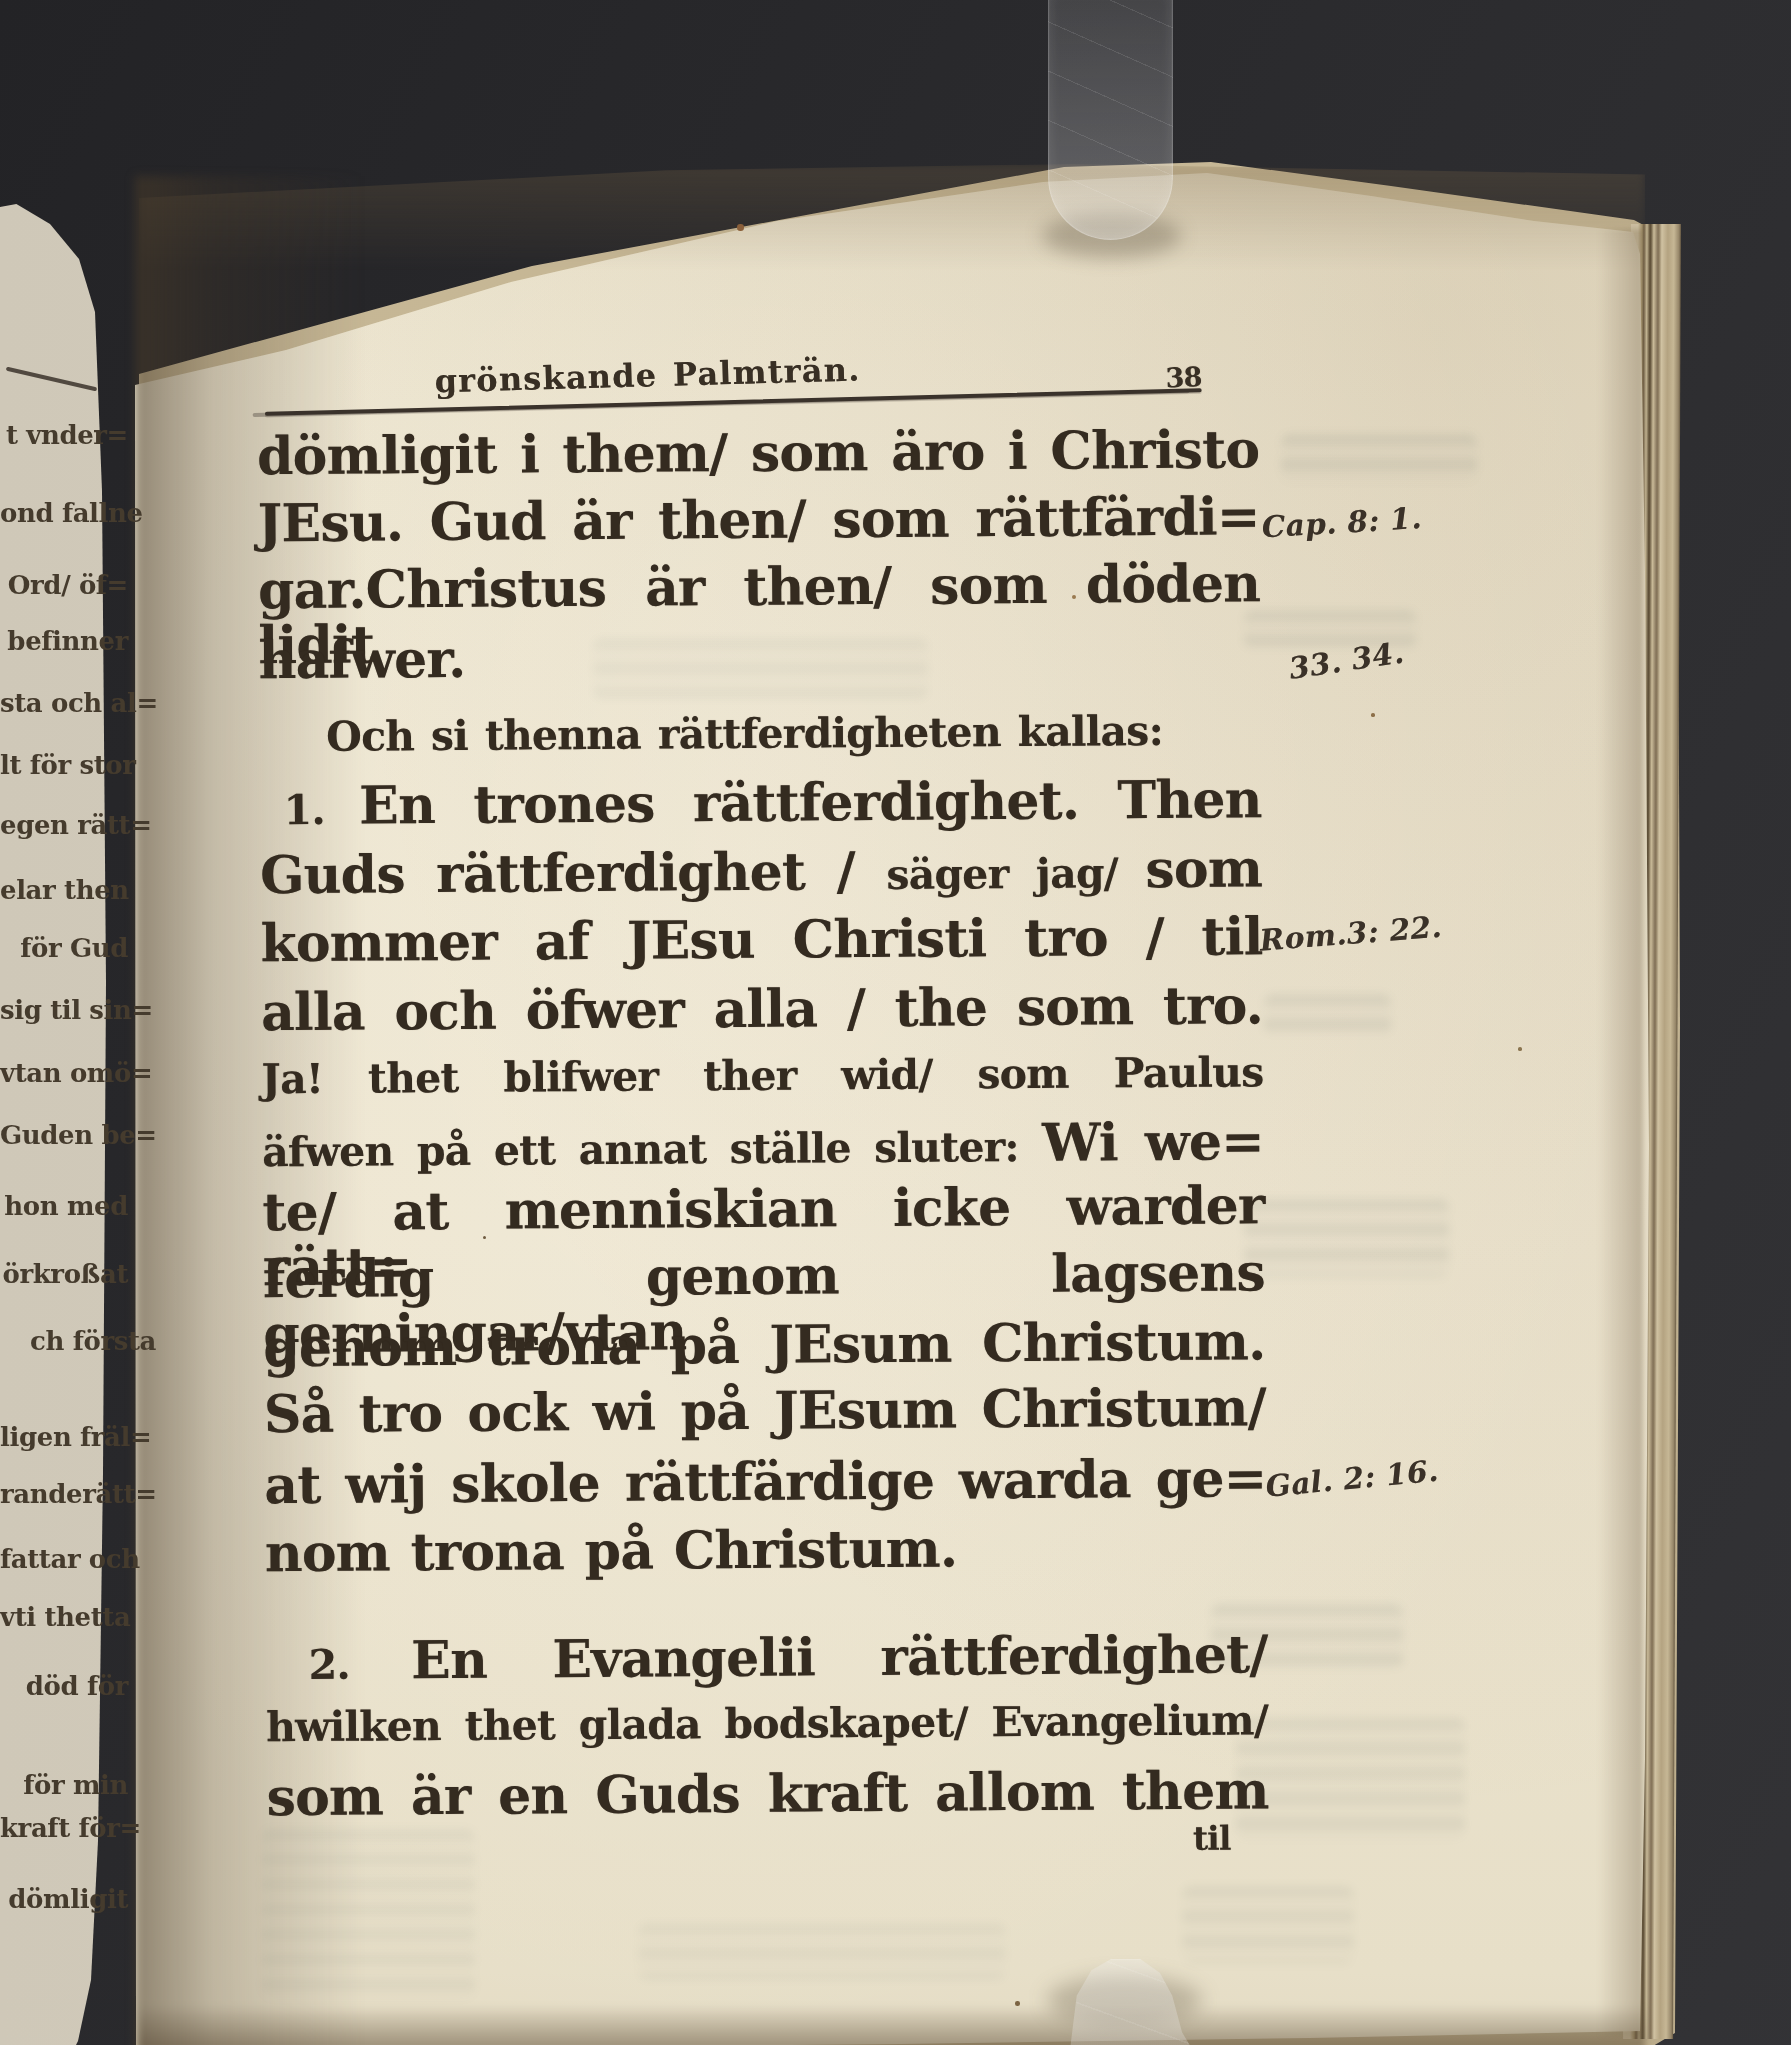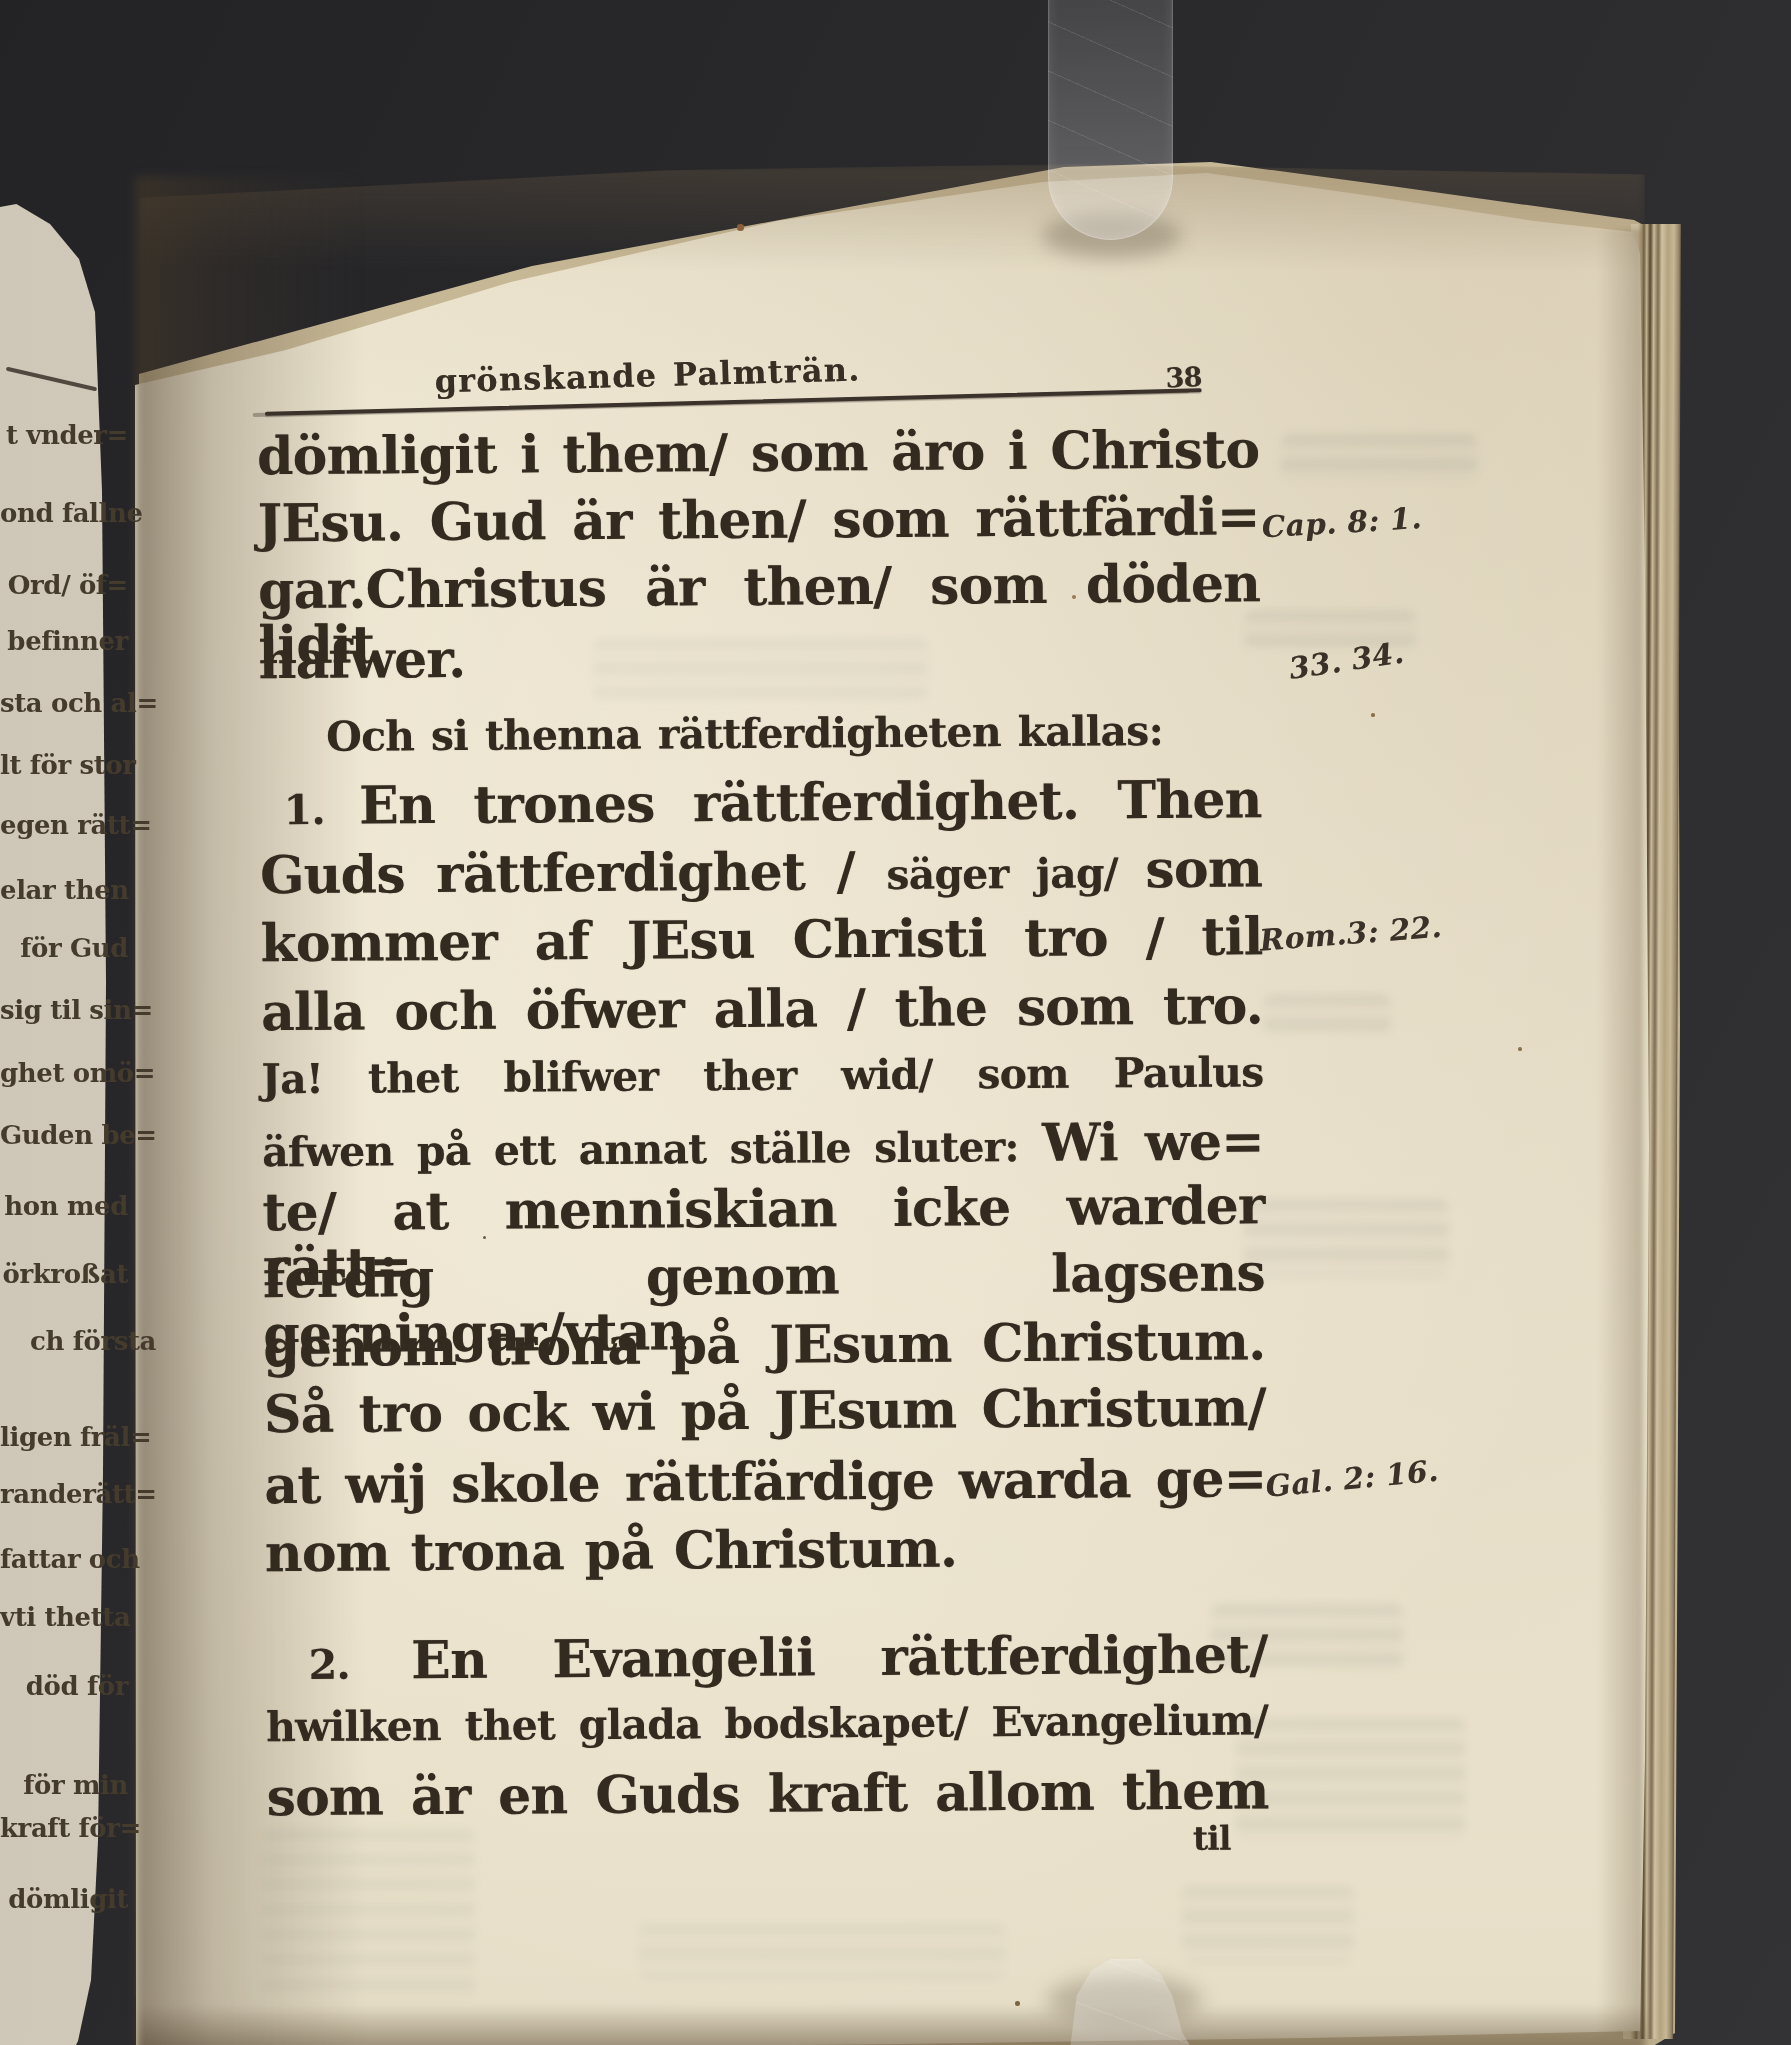--- a/index.html
+++ b/index.html
@@ -146,21 +146,21 @@
       <div class="fragment" style="top: 435px;">t vnder=</div>
       <div class="fragment" style="top: 513px;">ond fallne</div>
       <div class="fragment" style="top: 585px;">Ord/ öf=</div>
       <div class="fragment" style="top: 641px;">befinner</div>
       <div class="fragment" style="top: 703px;">sta och al=</div>
       <div class="fragment" style="top: 765px;">lt för stor</div>
       <div class="fragment" style="top: 825px;">egen rätt=</div>
       <div class="fragment" style="top: 890px;">elar then</div>
       <div class="fragment" style="top: 948px;">för Gud</div>
       <div class="fragment" style="top: 1010px;">sig til sin=</div>
-      <div class="fragment" style="top: 1073px;">ghet omö=</div>
+      <div class="fragment" style="top: 1073px;">vtan omö=</div>
       <div class="fragment" style="top: 1135px;">Guden be=</div>
       <div class="fragment" style="top: 1206px;">hon med</div>
       <div class="fragment" style="top: 1274px;">örkroßat</div>
       <div class="fragment" style="top: 1341px; padding-left: 28px;">ch första</div>
       <div class="fragment" style="top: 1437px;">ligen fräl=</div>
       <div class="fragment" style="top: 1494px;">randerätt=</div>
       <div class="fragment" style="top: 1559px;">fattar och</div>
       <div class="fragment" style="top: 1617px;">vti thetta</div>
       <div class="fragment" style="top: 1686px;">död för</div>
       <div class="fragment" style="top: 1785px;">för min</div>

